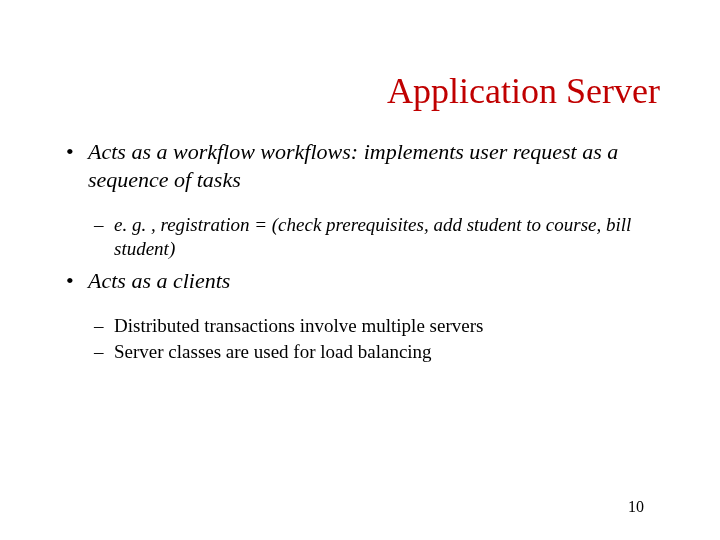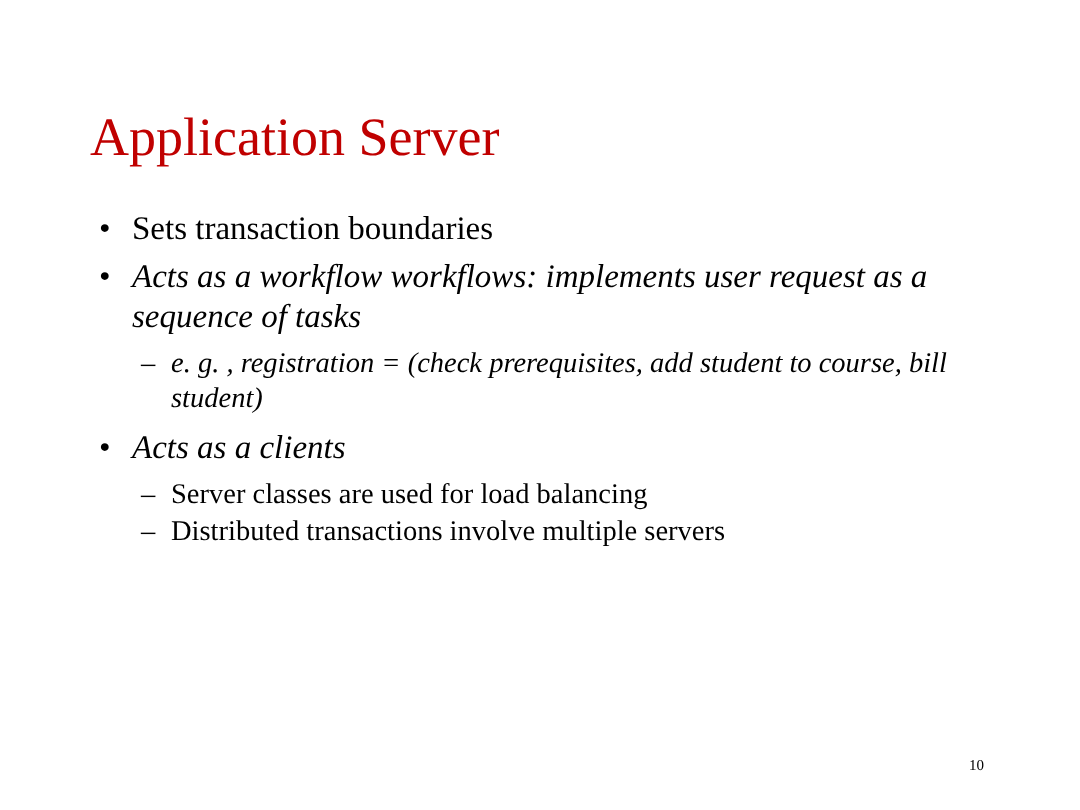--- a/index.html
+++ b/index.html
@@ -5,21 +5,21 @@
     * { box-sizing: border-box; margin: 0; padding: 0; }
     html, body { width: 720px; height: 540px; }
     body {
       font-family: "Times New Roman", Times, serif;
       background: #fff;
       color: #000;
       position: relative;
       padding: 60px 60px 40px 60px;
     }
     .title {
-      text-align: left;
+      text-align: right;
       font-size: 36px;
       color: #c00000;
       margin-top: 10px;
       margin-bottom: 26px;
       font-weight: 400;
     }
     ul.top {
       list-style: none;
       padding-left: 0;
       font-size: 22px;
@@ -35,72 +35,69 @@
       position: absolute;
       left: 6px;
       top: 0;
       color: #000;
       font-size: 22px;
     }
     ul.sub {
       list-style: none;
       padding-left: 0;
       font-size: 19px;
-      margin-top: 6px;
+      margin-top: 20px;
       margin-bottom: 6px;
     }
     ul.sub > li {
       position: relative;
       padding-left: 26px;
       margin-bottom: 2px;
     }
     ul.sub > li::before {
       content: "–";
       position: absolute;
       left: 6px;
       top: 0;
       color: #000;
     }
     .i { font-style: italic; }
     .page-num {
       position: absolute;
-      right: 64px;
+      right: 76px;
       bottom: 24px;
-      font-size: 10px;
+      font-size: 16px;
     }
     .inline { display: inline; font-style: italic; }
   </style>
 </head>
 <body>
 
 <h1 class="title">Application Server</h1>
 
 <ul class="top">
 
-  <li>
-    <span>Sets transaction boundaries</span>
-  </li>
 
   <li>
     <span class="inline">Acts as a </span><span class="inline i">workflow workflows</span><span class="inline">: implements user request as a sequence of tasks</span>
     <ul class="sub">
       <li>
         <span class="inline i">e. g. , </span><span class="inline">registration = (check prerequisites, add student to course, bill student)</span>
       </li>
     </ul>
   </li>
 
   <li>
     <span class="inline">Acts as a </span><span class="inline i">clients</span>
     <ul class="sub">
       <li>
-        <span>Server classes are used for load balancing</span>
+        <span>Distributed transactions involve multiple servers</span>
       </li>
       <li>
-        <span>Distributed transactions involve multiple servers</span>
+        <span>Server classes are used for load balancing</span>
       </li>
     </ul>
   </li>
 
 
 </ul>
 
 <div class="page-num">10</div>
 
 </body></html>

